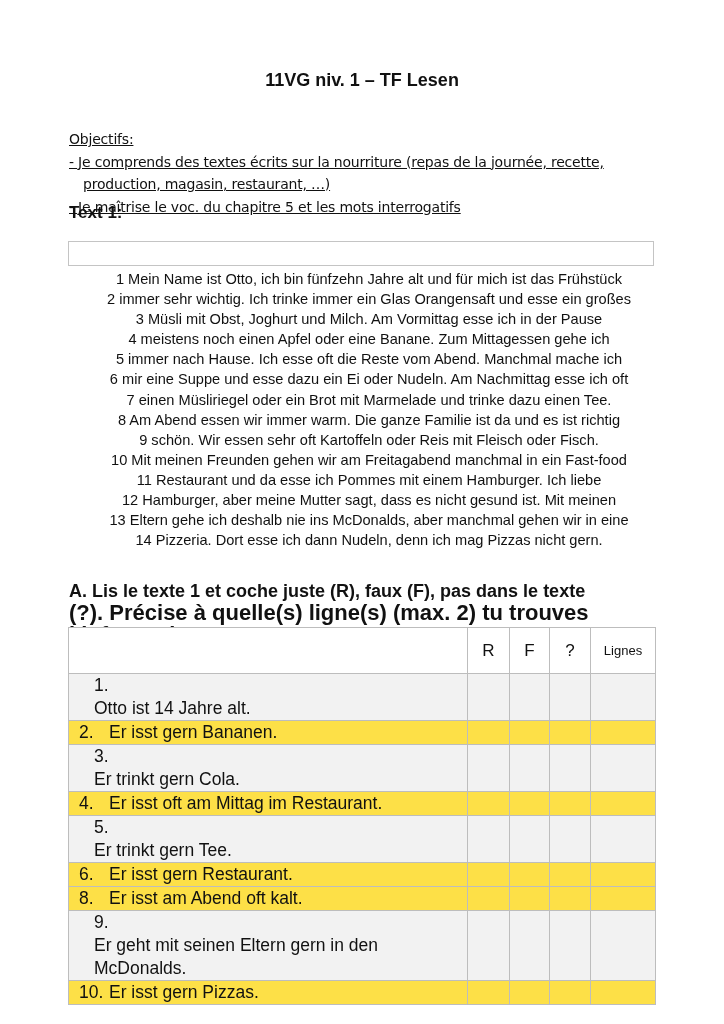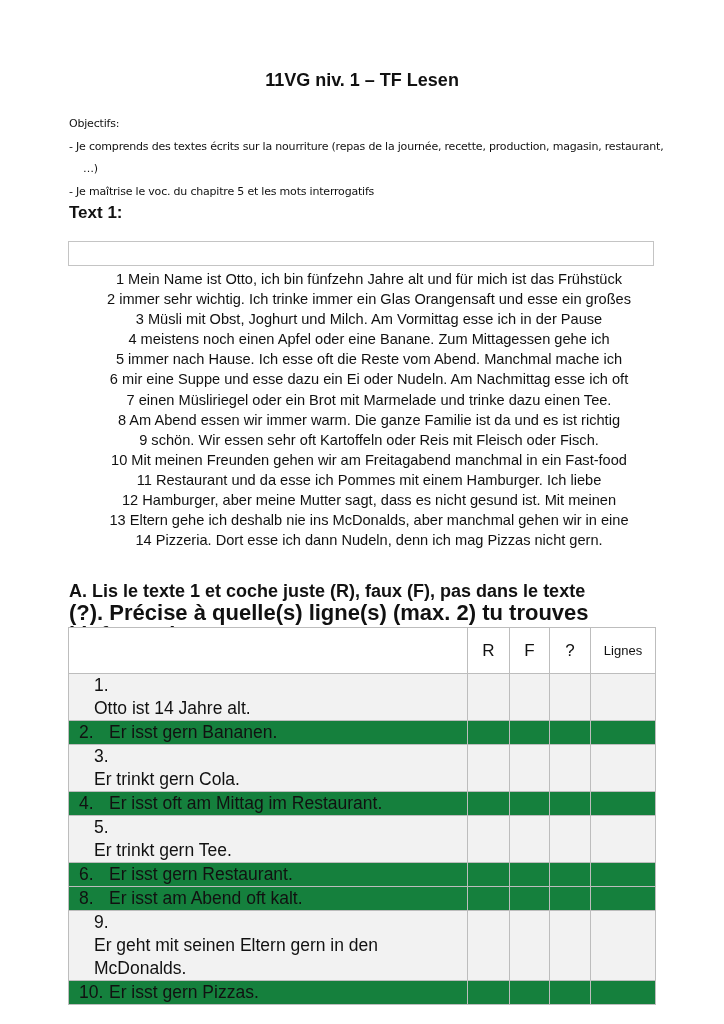--- a/index.html
+++ b/index.html
@@ -3,23 +3,24 @@
   <meta charset="utf-8">
   <style>
     html, body { margin: 0; padding: 0; background: #ffffff; }
     body { width: 724px; height: 1024px; position: relative; overflow: hidden; color: #111; }
     .page { position: absolute; left: 0; top: 0; width: 724px; height: 836px; }
     .title {
       position: absolute; left: 0; top: 70px; width: 724px; text-align: center;
       font-family: "Liberation Sans", sans-serif; font-weight: bold; font-size: 18px;
     }
     .objectives {
-      position: absolute; left: 69px; top: 113px; width: 600px;
-      font-family: "DejaVu Sans", sans-serif; font-size: 11px; line-height: 22.5px;
+      position: absolute; left: 69px; top: 128px; width: 600px;
+      font-family: "DejaVu Sans", sans-serif; font-size: 14px; line-height: 22.5px;
       letter-spacing: -0.2px;
+      text-decoration: underline;
     }
     .objectives .obj-head { display: block; }
     .objectives .obj-item { display: block; padding-left: 14px; text-indent: -14px; }
     .section-label {
       position: absolute; left: 69px; top: 203px;
       font-family: "Liberation Sans", sans-serif; font-weight: bold; font-size: 17px;
     }
     .answer-box {
       position: absolute; left: 68px; top: 241px; width: 586px; height: 25px;
       border: 1px solid #c4c4c4; box-sizing: border-box; background: #fff;
@@ -42,21 +43,21 @@
     }
     table.tf td, table.tf th {
       border: 1px solid #bdbdbd; padding: 0; vertical-align: middle;
     }
     table.tf th {
       height: 45px; font-weight: normal; font-size: 17px; text-align: center; background: #fff;
     }
     table.tf th.lignes { font-size: 13px; }
     table.tf td { height: 23px; font-size: 17.5px; line-height: 23px; }
     table.tf tr.odd td { background: #f2f2f2; padding-left: 25px; }
-    table.tf tr.even td { background: #15803d; }
+    table.tf tr.even td { background: #fde047; }
     table.tf td.stmt { padding-left: 10px; }
     .num { display: inline-block; width: 30px; vertical-align: top; }
     .stmt-text { display: inline-block; vertical-align: top; width: 350px; white-space: normal; }
     table.tf tr.tall td { height: 46px; }
     table.tf td.cell { background-clip: padding-box; }
   </style>
 </head>
 <body>
 
 <div class="page">

